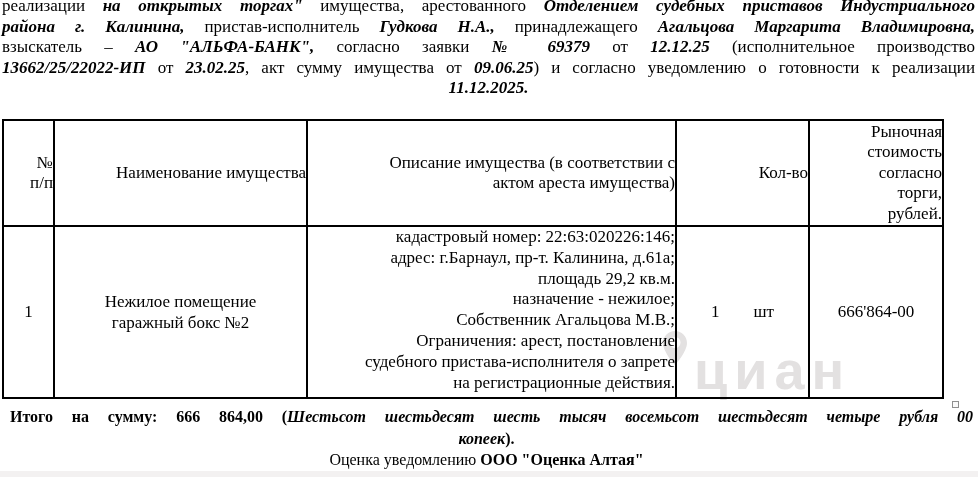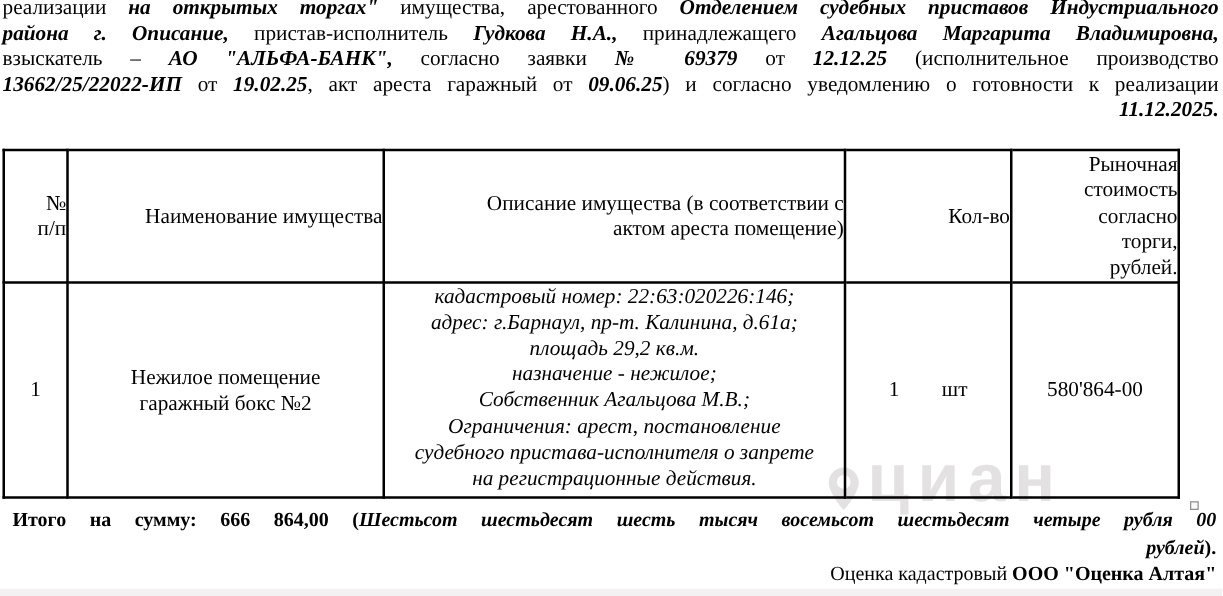--- a/index.html
+++ b/index.html
@@ -12,27 +12,27 @@
     color: #000;
   }
   .page { position: absolute; inset: 0; }
 
   
   .intro {
     position: absolute; left: 2px; top: -4px; width: 973px;
     font-size: 17px; line-height: 20.6px;
   }
   .jline { text-align: justify; text-align-last: justify; white-space: normal; }
-  .lline { text-align: right; }
+  .lline { text-align: center; }
   .seg { }
   .bi { font-weight: bold; font-style: italic; }
   .b  { font-weight: bold; }
 
   
-  .watermark { position: absolute; left: 662px; top: 342px; display: flex; align-items: flex-end; z-index: 0; }
+  .watermark { position: absolute; left: 662px; top: 329px; display: flex; align-items: flex-start; z-index: 0; }
   .wm-pin { flex: 0 0 auto; }
   .wm-text {
     font-family: "Liberation Sans", sans-serif;
     font-size: 54px; font-weight: bold; line-height: 1;
     letter-spacing: 7px; margin: 14px 0 0 6px;
     color: var(--wm-color, #e3e1e1);
   }
 
   
   .ptable {
@@ -40,21 +40,21 @@
     border-collapse: collapse; table-layout: fixed;
     width: 940px; font-size: 17px; z-index: 1;
     background: transparent;
   }
   .ptable th, .ptable td { border: 2px solid var(--border-color, #000); padding: 0; overflow: hidden; }
   .ptable thead tr { height: 106px; }
   .ptable tbody tr { height: 172px; }
   .ptable th { font-weight: normal; text-align: right; vertical-align: middle; line-height: 20.5px; }
   .c-num  { text-align: center; vertical-align: middle; }
   .c-name { vertical-align: middle; padding-left: 13px; line-height: 21px; text-align: center; }
-  .c-desc { vertical-align: top; padding: 3px 6px 0 10px; line-height: 20.8px; text-align: center; font-style: italic; }
+  .c-desc { vertical-align: top; padding: 3px 6px 0 10px; line-height: 20.8px; text-align: right; }
   .qty-wrap { display: flex; justify-content: space-evenly; align-items: center; width: 100%; }
   .c-price { text-align: center; vertical-align: middle; }
 
   
   .totals {
     position: absolute; left: 0; top: 406px; width: 973px;
     font-size: 16px; line-height: 21.5px; z-index: 1;
   }
   .totals .sum { padding-left: 10px; }
 
@@ -73,23 +73,23 @@
 
   <div class="watermark">
     <svg class="wm-pin" width="26" height="38" viewBox="0 0 26 36">
       <path d="M13 1 C6.4 1 1 6.4 1 13 c0 9 12 22 12 22 s12 -13 12 -22 C25 6.4 19.6 1 13 1 z M13 18 a5.5 5.5 0 1 1 0 -11 a5.5 5.5 0 0 1 0 11 z" fill="#e3e1e1"></path>
     </svg>
     <span class="wm-text">циан</span>
   </div>
 
   <div class="intro">
     <div class="jline"><span class="seg">реализации </span><span class="seg bi">на открытых торгах" </span><span class="seg">имущества, арестованного </span><span class="seg bi">Отделением судебных приставов Индустриального</span></div>
-    <div class="jline"><span class="seg bi">района г. Описание,</span><span class="seg"> пристав-исполнитель </span><span class="seg bi">Гудкова Н.А.,</span><span class="seg"> принадлежащего </span><span class="seg bi">Агальцова Маргарита Владимировна,</span></div>
+    <div class="jline"><span class="seg bi">района г. Калинина,</span><span class="seg"> пристав-исполнитель </span><span class="seg bi">Гудкова Н.А.,</span><span class="seg"> принадлежащего </span><span class="seg bi">Агальцова Маргарита Владимировна,</span></div>
     <div class="jline"><span class="seg">взыскатель – </span><span class="seg bi">АО "АЛЬФА-БАНК",</span><span class="seg"> согласно заявки </span><span class="seg bi">№ 69379</span><span class="seg"> от </span><span class="seg bi">12.12.25</span><span class="seg"> (исполнительное производство</span></div>
-    <div class="jline"><span class="seg bi">13662/25/22022-ИП</span><span class="seg"> от </span><span class="seg bi">19.02.25</span><span class="seg">, акт ареста гаражный от </span><span class="seg bi">09.06.25</span><span class="seg">) и согласно уведомлению о готовности к реализации</span></div>
+    <div class="jline"><span class="seg bi">13662/25/22022-ИП</span><span class="seg"> от </span><span class="seg bi">23.02.25</span><span class="seg">, акт сумму имущества от </span><span class="seg bi">09.06.25</span><span class="seg">) и согласно уведомлению о готовности к реализации</span></div>
     <div class="lline"><span class="seg bi">11.12.2025.</span></div>
   </div>
 
   <table class="ptable">
     <colgroup>
       <col style="width:51px">
       <col style="width:253px">
       <col style="width:369px">
       <col style="width:133px">
       <col style="width:134px">
@@ -98,21 +98,21 @@
       <tr>
         <th>
             <div>№</div>
             <div>п/п</div>
           </th>
         <th>
             <div>Наименование имущества</div>
           </th>
         <th>
             <div>Описание имущества (в соответствии с</div>
-            <div>актом ареста помещение)</div>
+            <div>актом ареста имущества)</div>
           </th>
         <th>
             <div>Кол-во</div>
           </th>
         <th>
             <div>Рыночная</div>
             <div>стоимость</div>
             <div>согласно</div>
             <div>торги,</div>
             <div>рублей.</div>
@@ -135,27 +135,27 @@
             <div>Ограничения: арест, постановление</div>
             <div>судебного пристава-исполнителя о запрете</div>
             <div>на регистрационные действия.</div>
           </td>
         <td class="c-qty">
           <div class="qty-wrap">
             <span>1</span>
             <span>шт</span>
           </div>
         </td>
-        <td class="c-price">580'864-00</td>
+        <td class="c-price">666'864-00</td>
       </tr>
     </tbody>
   </table>
 
   <div class="totals">
     <div class="jline sum"><span class="seg b">Итого на сумму: 666 864,00 (</span><span class="seg bi">Шестьсот шестьдесят шесть тысяч восемьсот шестьдесят четыре рубля 00</span></div>
-    <div class="lline"><span class="seg bi">рублей</span><span class="seg b">).</span></div>
-    <div class="lline"><span class="seg">Оценка кадастровый </span><span class="seg b">ООО "Оценка Алтая"</span></div>
+    <div class="lline"><span class="seg bi">копеек</span><span class="seg b">).</span></div>
+    <div class="lline"><span class="seg">Оценка уведомлению </span><span class="seg b">ООО "Оценка Алтая"</span></div>
   </div>
 
   <div class="edge-strip"></div>
   <div class="resize-handle"></div>
 
 </div>
 
 </body></html>

